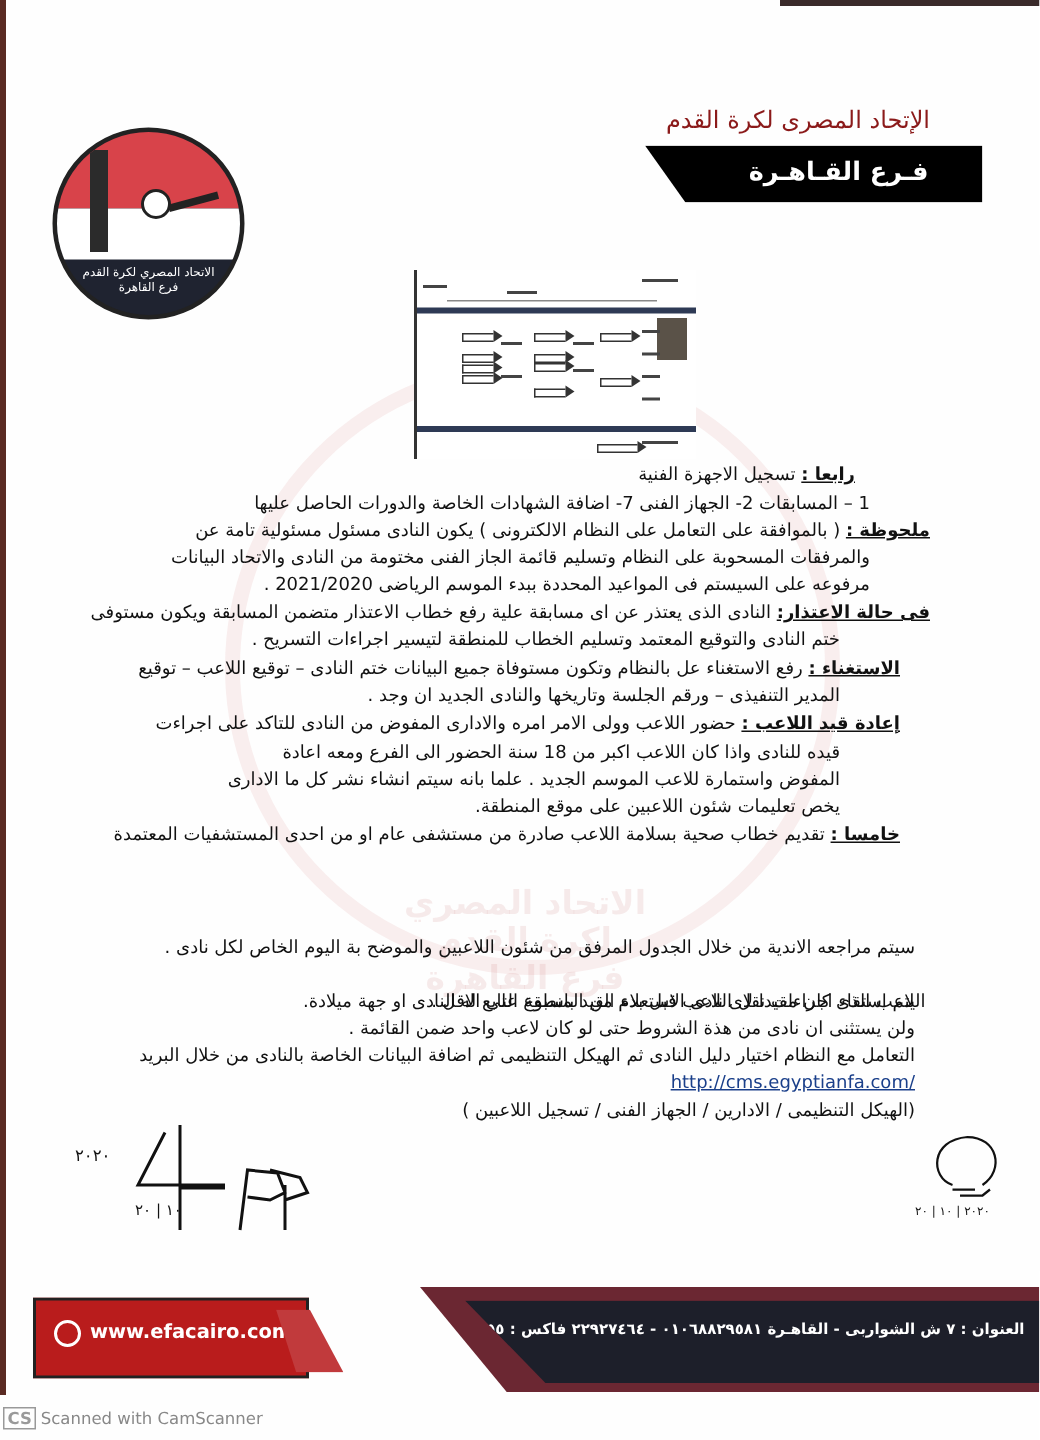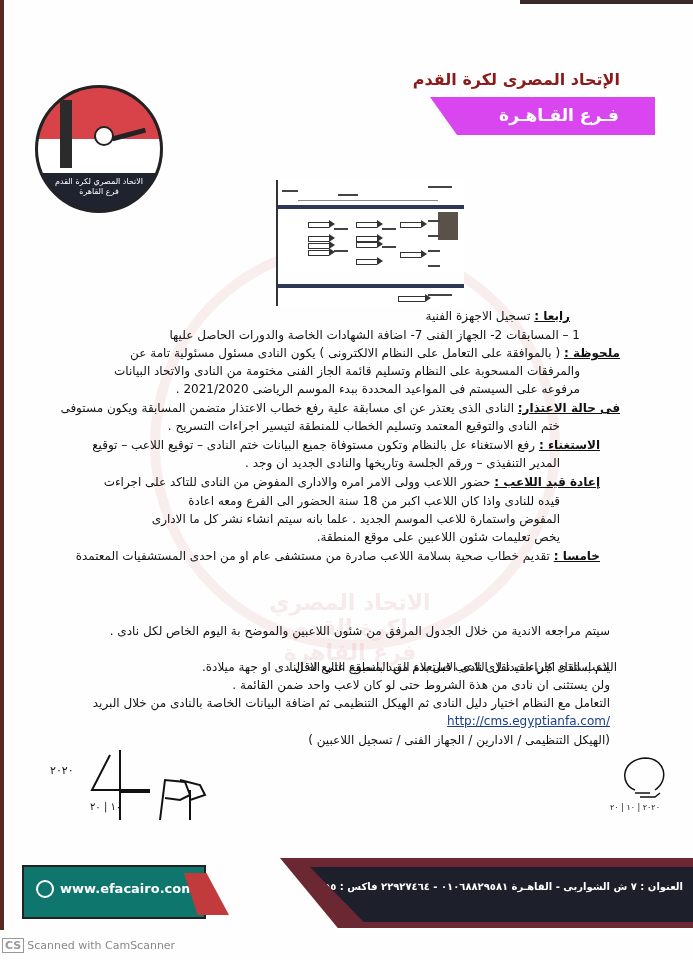--- a/index.html
+++ b/index.html
@@ -9,22 +9,22 @@
   .topbar{position:absolute;left:520px;top:0;width:173px;height:4px;background:#3a2a2a;}
   
   .logo{position:absolute;left:35px;top:85px;width:122px;height:122px;border-radius:50%;background:#1f2330;overflow:hidden;border:3px solid #222;}
   .logo .red{position:absolute;left:0;top:0;width:100%;height:42%;background:#d8434a;}
   .logo .wht{position:absolute;left:0;top:42%;width:100%;height:28%;background:#fff;}
   .logo .txt{position:absolute;left:0;top:73%;width:100%;text-align:center;color:#fff;font-size:8px;line-height:10px;direction:rtl;}
   .logo .tower{position:absolute;left:22px;top:12px;width:12px;height:68px;background:#2b2b2b;}
   .logo .ball{position:absolute;left:56px;top:38px;width:16px;height:16px;border-radius:50%;background:#fff;border:2px solid #222;}
   .logo .kicker{position:absolute;left:74px;top:44px;width:34px;height:5px;background:#222;transform:rotate(-15deg);}
   
-  .htitle{position:absolute;left:380px;top:70px;width:240px;text-align:right;direction:rtl;font-weight:bold;font-size:16px;color:#8b1a1a;}
-  .hbanner{position:absolute;left:430px;top:97px;width:225px;height:38px;background:#d946ef;clip-path:polygon(0 0,100% 0,100% 100%,12% 100%);}
+  .htitle{position:absolute;left:380px;top:70px;width:240px;text-align:right;direction:rtl;font-weight:normal;font-size:16px;color:#8b1a1a;}
+  .hbanner{position:absolute;left:430px;top:97px;width:225px;height:38px;background:#000000;clip-path:polygon(0 0,100% 0,100% 100%,12% 100%);}
   .hbanner span{position:absolute;right:36px;top:8px;color:#fff;font-weight:bold;font-size:17px;direction:rtl;}
   
   .shot{position:absolute;left:276px;top:180px;width:186px;height:126px;background:#fff;border-left:2px solid #333;}
   .shot .bar1{position:absolute;left:0;top:25px;width:186px;height:4px;background:#2e3a55;}
   .shot .bar2{position:absolute;left:0;top:104px;width:186px;height:4px;background:#2e3a55;}
   .shot .photo{position:absolute;right:6px;top:32px;width:20px;height:28px;background:#5a5248;}
   .shot .arrow{position:absolute;height:4px;border:1px solid #333;border-right:none;background:#fff;}
   .shot .arrow:after{content:"";position:absolute;right:-6px;top:-3px;border-left:6px solid #333;border-top:4px solid transparent;border-bottom:4px solid transparent;}
   .shot .tiny{position:absolute;height:2px;background:#444;}
   
@@ -32,21 +32,21 @@
   .ln{position:absolute;right:0;white-space:nowrap;}
   .lbl{font-weight:bold;text-decoration:underline;}
   
   .wm{position:absolute;left:150px;top:240px;width:390px;height:390px;border-radius:50%;border:10px solid rgba(210,120,120,0.12);}
   .wmtext{position:absolute;left:250px;top:590px;width:200px;text-align:center;color:rgba(200,120,120,0.15);font-weight:bold;font-size:22px;direction:rtl;}
   .link{color:#1a3f8a;text-decoration:underline;direction:ltr;unicode-bidi:embed;margin-left:28px;}
   
   .sig1{position:absolute;left:40px;top:750px;width:170px;height:75px;}
   .sig2{position:absolute;left:610px;top:755px;width:70px;height:60px;}
   
-  .fleft{position:absolute;left:22px;top:865px;width:180px;height:50px;background:#0f766e;border:2px solid #222;clip-path:polygon(0 0,100% 0,100% 100%,0 100%);}
+  .fleft{position:absolute;left:22px;top:865px;width:180px;height:50px;background:#b91c1c;border:2px solid #222;clip-path:polygon(0 0,100% 0,100% 100%,0 100%);}
   .fleft-red{position:absolute;left:184px;top:873px;width:45px;height:42px;background:#c13a3c;clip-path:polygon(0 0,50% 0,100% 100%,30% 100%);}
   .fleft .url{position:absolute;left:36px;top:14px;color:#fff;font-size:13px;font-weight:bold;}
   .fleft .globe{position:absolute;left:12px;top:13px;width:14px;height:14px;border:2px solid #fff;border-radius:50%;}
   .fright{position:absolute;left:280px;top:858px;width:413px;height:70px;background:#6b2732;clip-path:polygon(0 0,100% 0,100% 100%,14% 100%);}
   .fright-inner{position:absolute;left:310px;top:867px;width:383px;height:55px;background:#1d1f2a;clip-path:polygon(0 0,100% 0,100% 100%,14% 100%);}
   .fright-inner span{position:absolute;right:10px;top:14px;color:#fff;font-size:10px;font-weight:bold;direction:rtl;white-space:nowrap;}
   .cs{position:absolute;left:2px;top:938px;font-size:11px;color:#888;}
   .cs b{display:inline-block;border:1px solid #999;padding:0 2px;font-weight:bold;color:#999;margin-right:3px;}
 </style>
 </head>

